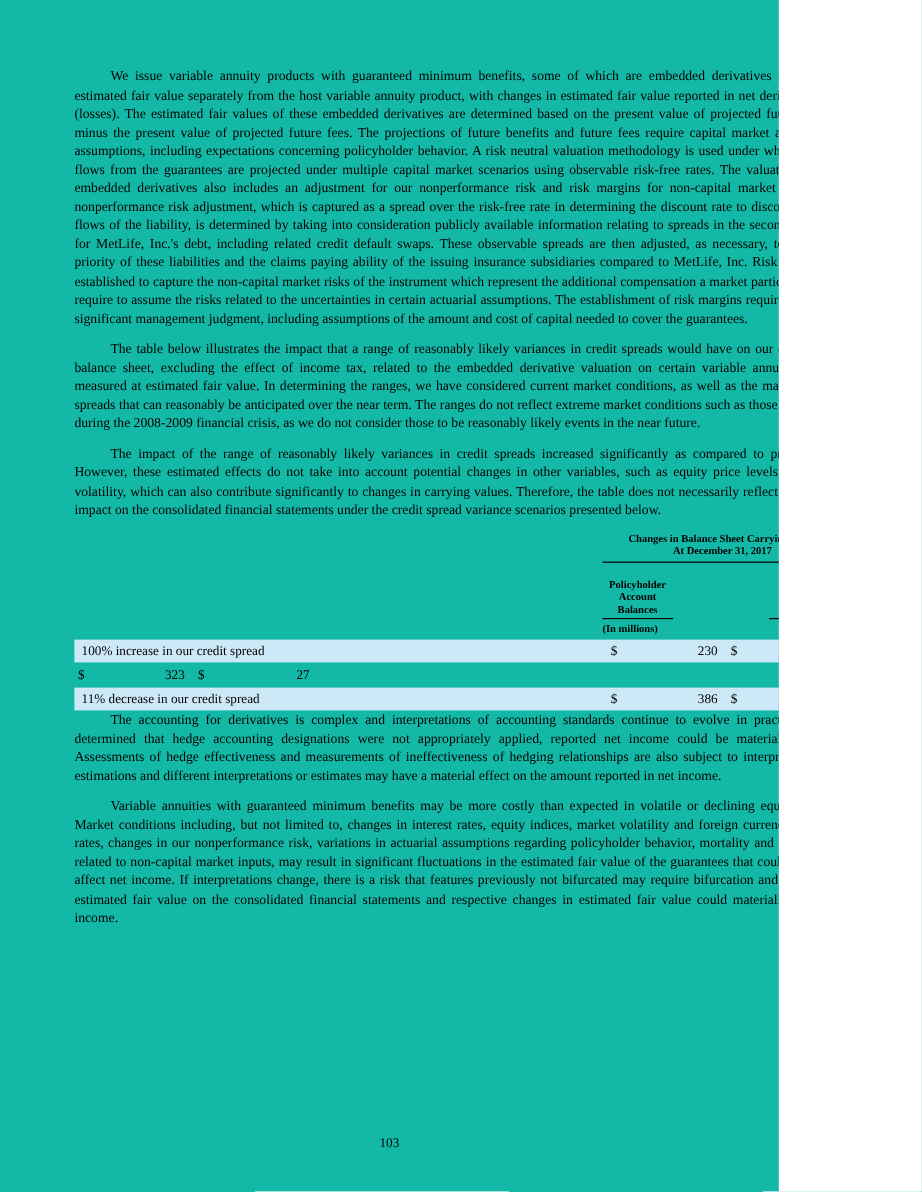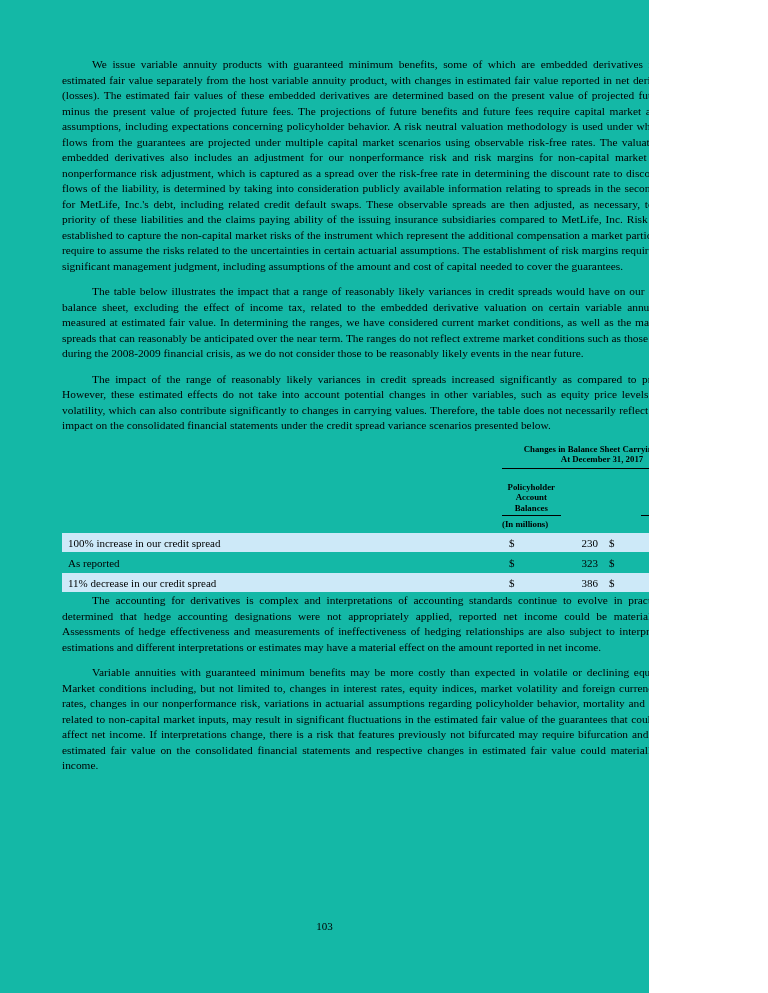--- a/index.html
+++ b/index.html
@@ -84,21 +84,21 @@
   .tnum {
     display: flex;
     justify-content: space-between;
     align-items: center;
   }
   .tnum.c1 { width: 96px; padding: 0 4px 0 3px; }
   .tnum.c2 { width: 100px; padding: 0 4px 0 3px; margin-left: 4px; }
   
   .page-number {
     position: absolute;
-    bottom: 61px;
+    bottom: 34px;
     left: 0;
     width: 100%;
     text-align: center;
     font-size: 11px;
   }
 </style>
 </head>
 <body>
 
 <div class="page">
@@ -126,21 +126,20 @@
           <span>$</span>
           <span>230</span>
         </div>
         <div class="tnum c2">
           <span>$</span>
           <span>18</span>
         </div>
       </div>
 
       <div class="trow">
-        <div class="tlabel">As reported</div>
         <div class="tnum c1">
           <span>$</span>
           <span>323</span>
         </div>
         <div class="tnum c2">
           <span>$</span>
           <span>27</span>
         </div>
       </div>
 

